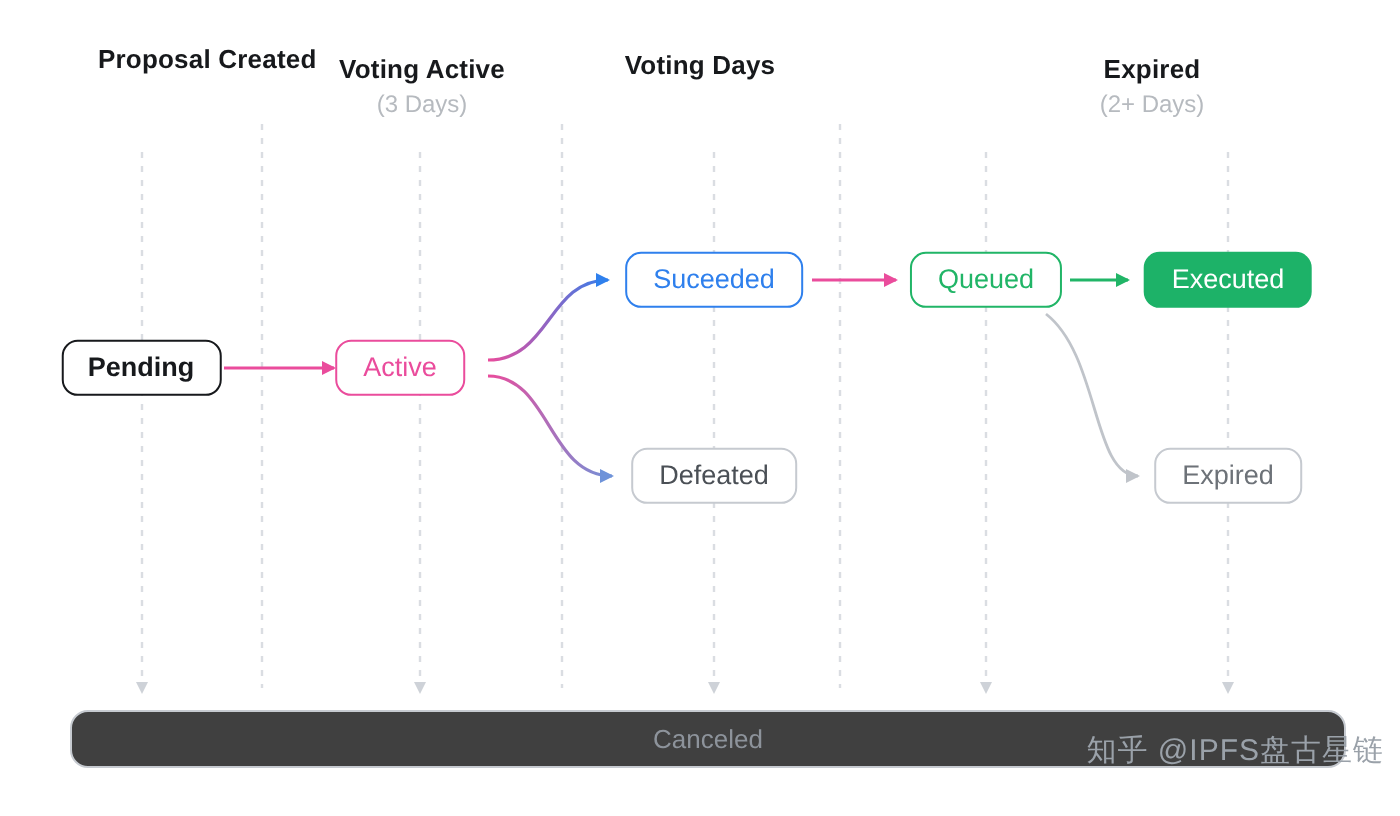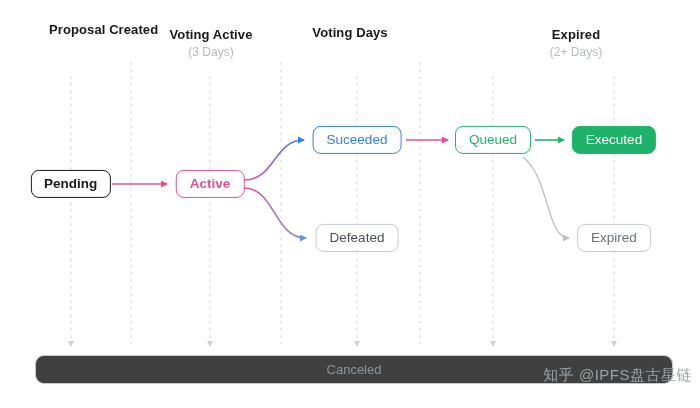--- a/index.html
+++ b/index.html
@@ -106,21 +106,21 @@
   </div>
   <div class="col-header" style="left:350px; top:25px;">
     <div class="label">Voting Days</div>
   </div>
   <div class="col-header" style="left:576px; top:27px;">
     <div class="label">Expired</div>
     <div class="sub">(2+ Days)</div>
   </div>
 
   <div class="node node-pending" style="left:71px;  top:184px;padding-left:12px;">Pending</div>
-  <div class="node node-active" style="left:210px; top:184px;font-weight:bold;">Active</div>
+  <div class="node node-active" style="left:200px; top:184px;">Active</div>
   <div class="node node-defeated" style="left:357px; top:238px;">Defeated</div>
   <div class="node node-suceeded" style="left:357px; top:140px;">Suceeded</div>
   <div class="node node-queued" style="left:493px; top:140px;">Queued</div>
   <div class="node node-executed" style="left:614px; top:140px;">Executed</div>
   <div class="node node-expired" style="left:614px; top:238px;">Expired</div>
 
   <div class="canceled-bar">
     <span>Canceled</span>
   </div>
 

